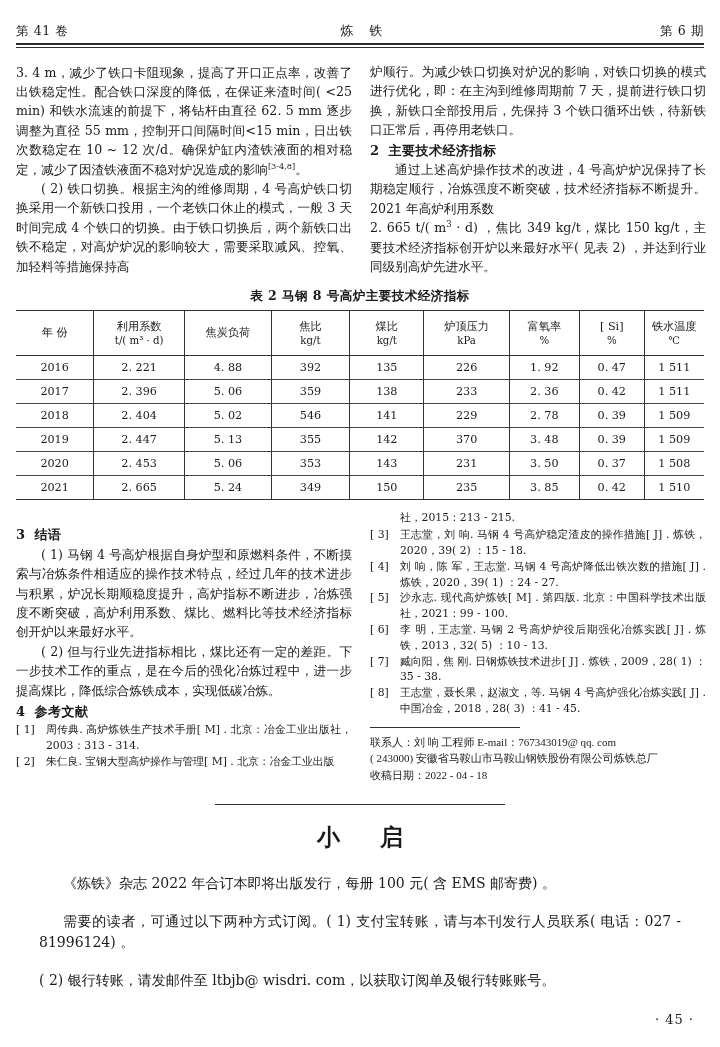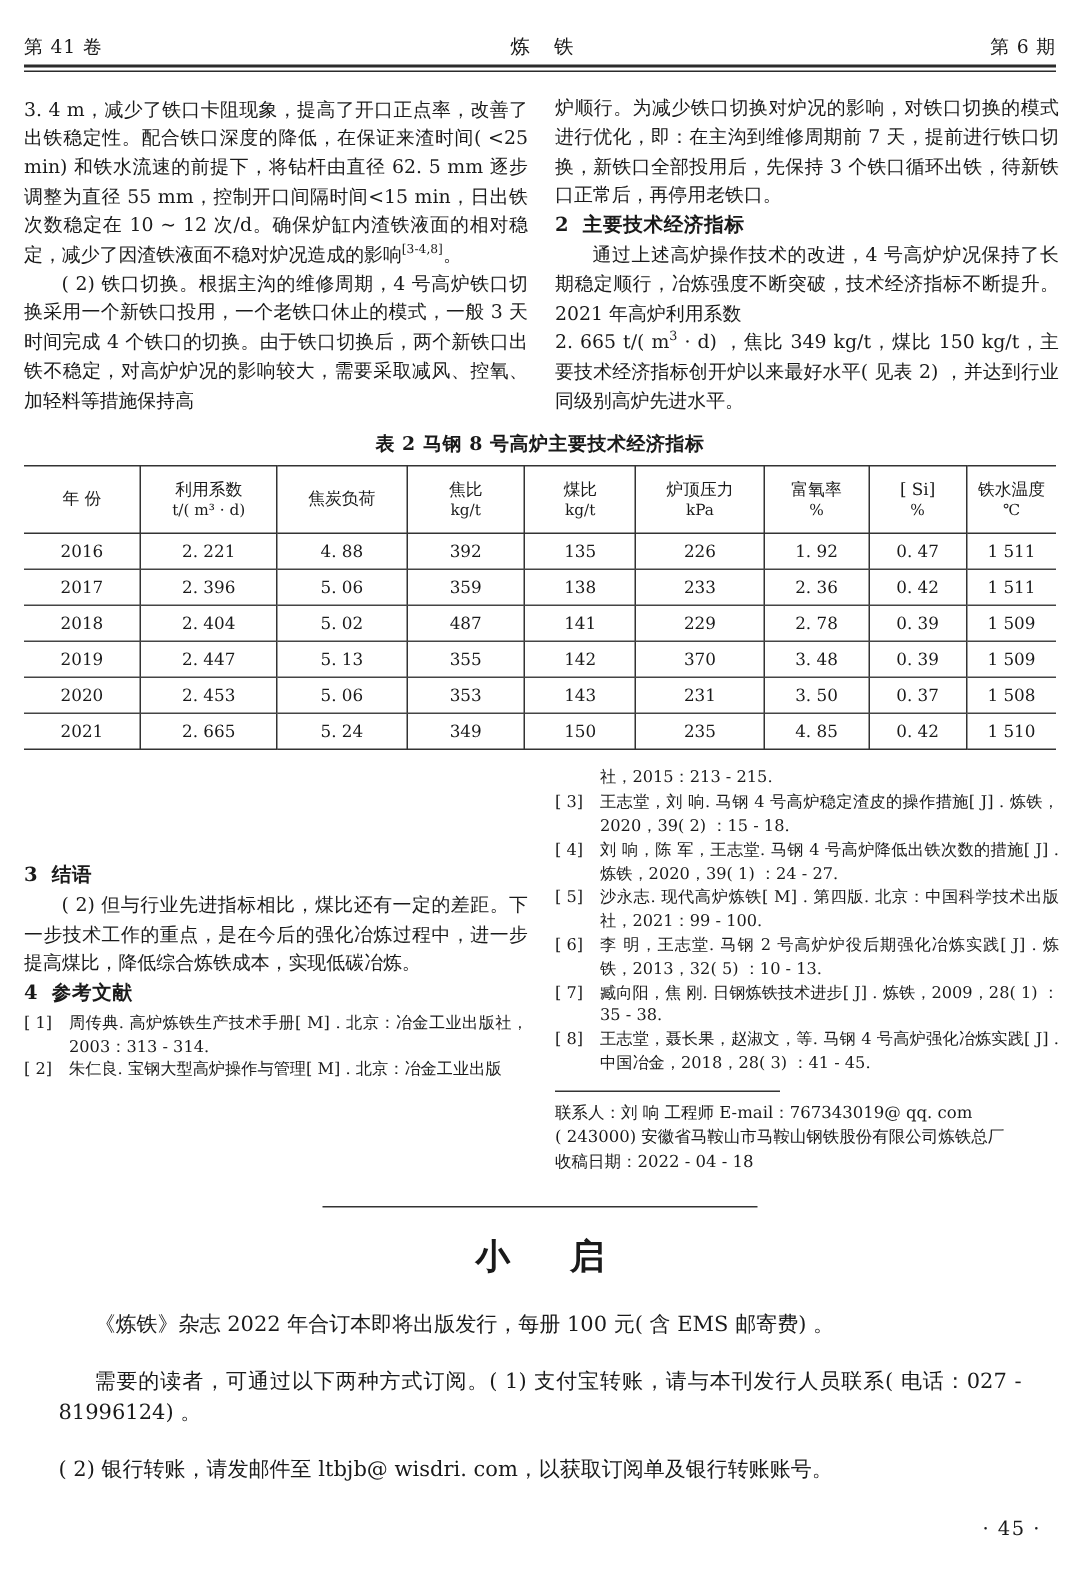--- a/index.html
+++ b/index.html
@@ -147,20 +147,21 @@
 
   
   .fn-rule {
     width: 150px;
     border-top: 1.4px solid #333;
     margin: 10px 0 6px 0;
   }
   .fn-line {
     font-size: 11px;
     line-height: 16.6px;
+    font-family: Liberation Serif, serif;
   }
 
   
   .announce { margin-top: 20px; }
   .announce-rule {
     width: 290px;
     margin: 0 auto;
     border-top: 1.6px solid #333;
   }
   .announce-title {
@@ -280,21 +281,21 @@
           <td>138</td>
           <td>233</td>
           <td>2. 36</td>
           <td>0. 42</td>
           <td>1 511</td>
         </tr>
         <tr>
           <td class="yearcell">2018</td>
           <td>2. 404</td>
           <td>5. 02</td>
-          <td>487</td>
+          <td>546</td>
           <td>141</td>
           <td>229</td>
           <td>2. 78</td>
           <td>0. 39</td>
           <td>1 509</td>
         </tr>
         <tr>
           <td class="yearcell">2019</td>
           <td>2. 447</td>
           <td>5. 13</td>
@@ -316,32 +317,33 @@
           <td>0. 37</td>
           <td>1 508</td>
         </tr>
         <tr>
           <td class="yearcell">2021</td>
           <td>2. 665</td>
           <td>5. 24</td>
           <td>349</td>
           <td>150</td>
           <td>235</td>
-          <td>4. 85</td>
+          <td>3. 85</td>
           <td>0. 42</td>
           <td>1 510</td>
         </tr>
       </tbody>
     </table>
   </div>
 
   <div class="cols">
 
     <div class="col">
       <p class="sec-head"><span class="num">3</span><span>结语</span></p>
+      <p class="body indent">( 1) 马钢 4 号高炉根据自身炉型和原燃料条件，不断摸索与冶炼条件相适应的操作技术特点，经过几年的技术进步与积累，炉况长期顺稳度提升，高炉指标不断进步，冶炼强度不断突破，高炉利用系数、煤比、燃料比等技术经济指标创开炉以来最好水平。</p>
       <p class="body indent">( 2) 但与行业先进指标相比，煤比还有一定的差距。下一步技术工作的重点，是在今后的强化冶炼过程中，进一步提高煤比，降低综合炼铁成本，实现低碳冶炼。</p>
       <p class="sec-head" style="margin-top:2px"><span class="num">4</span><span>参考文献</span></p>
 
       <div class="ref-list">
         <div class="ref-item">
           <span class="ref-num">[ 1]</span>
           <span class="ref-text">周传典. 高炉炼铁生产技术手册[ M] . 北京：冶金工业出版社，2003：313 - 314.</span>
         </div>
         <div class="ref-item">
           <span class="ref-num">[ 2]</span>

